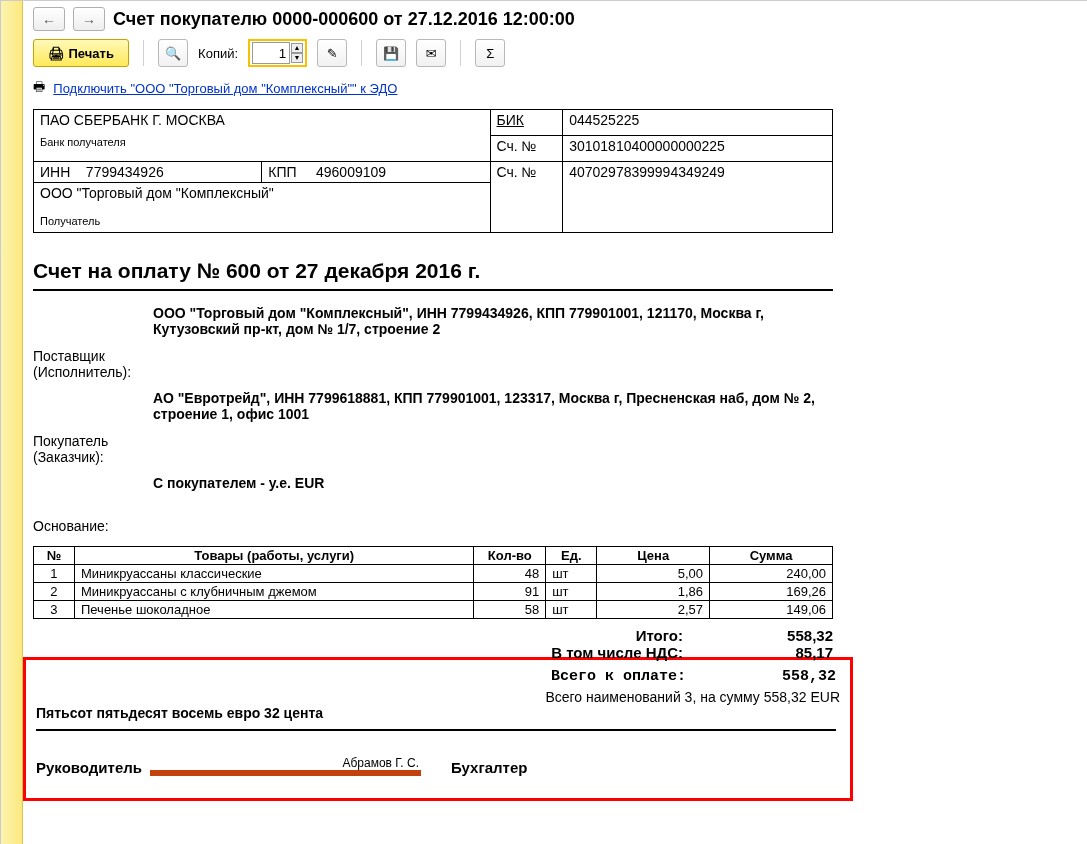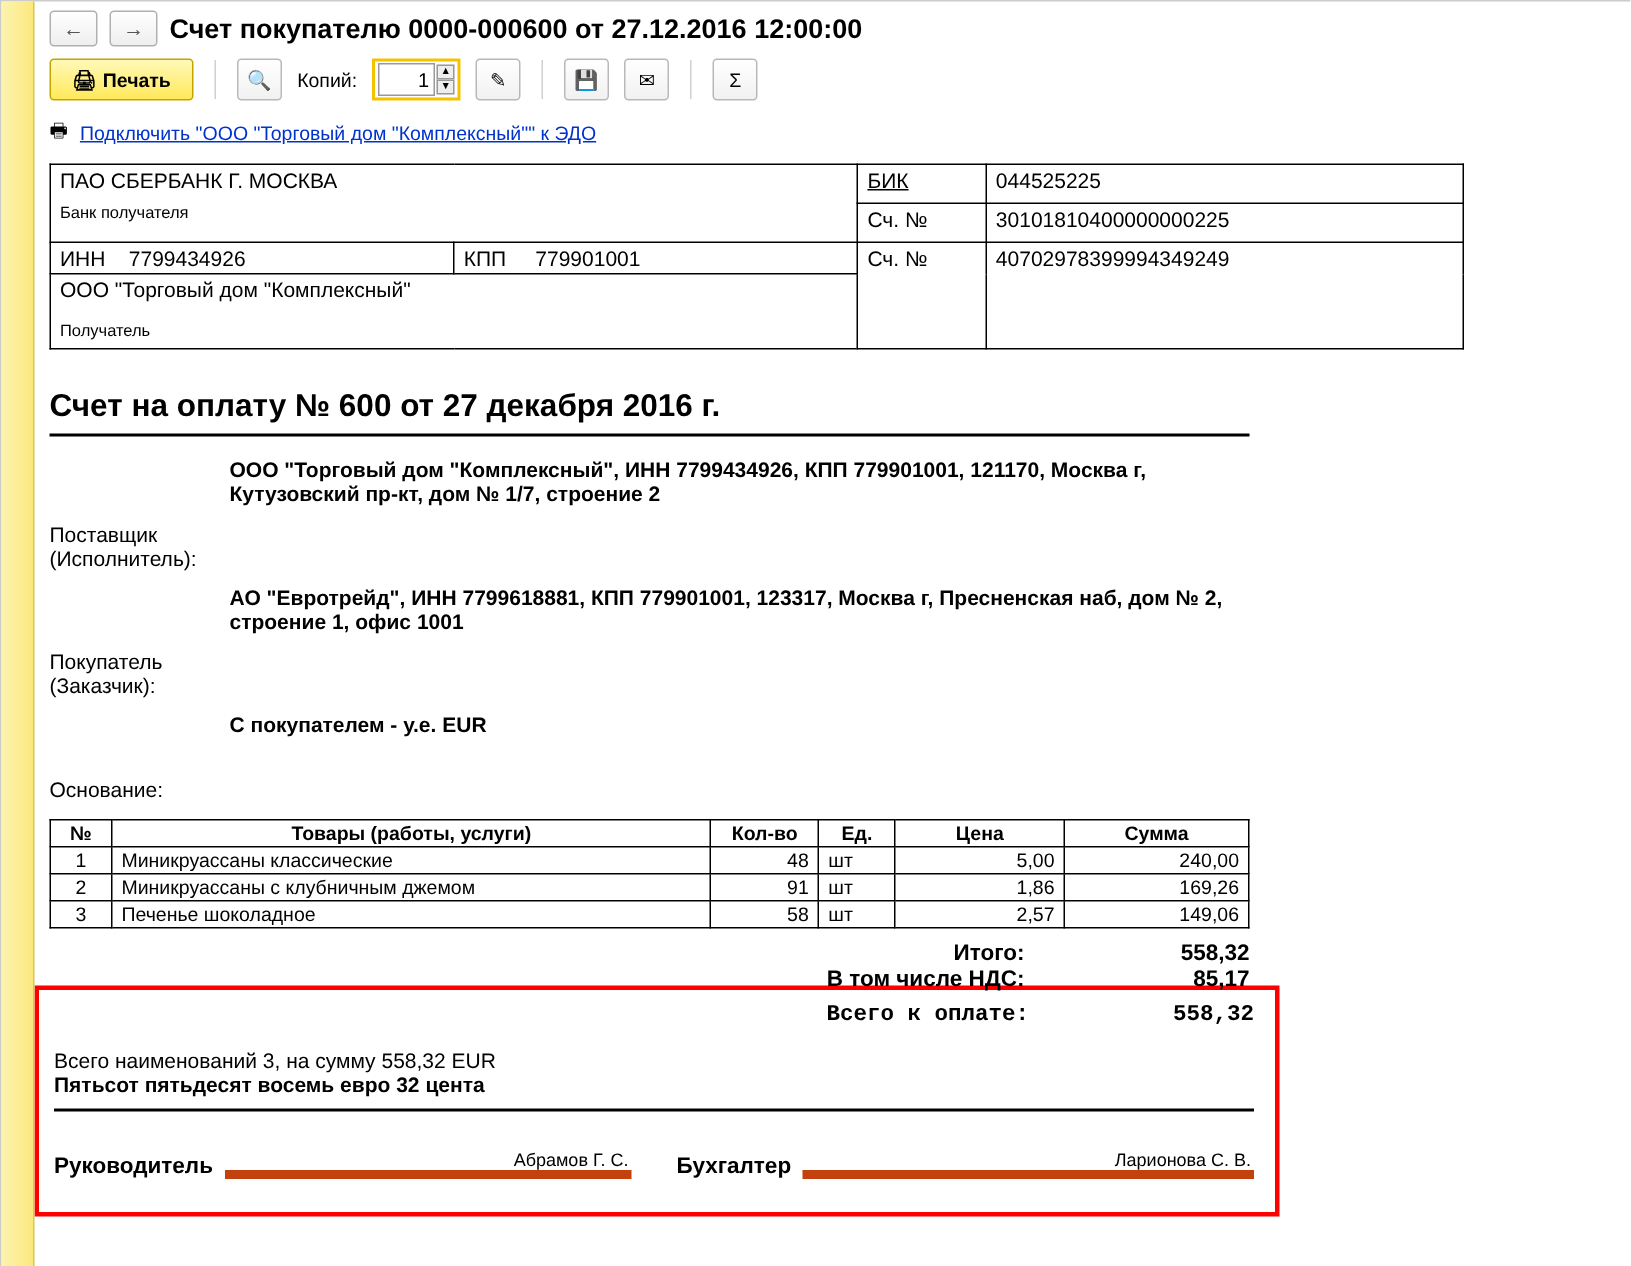--- a/index.html
+++ b/index.html
@@ -105,21 +105,21 @@
     text-decoration: underline;
     font-size: 13px;
     cursor:pointer;
   }
   
   .doc {
     padding: 0 0 0 0;
   }
   table.bank {
     border-collapse: collapse;
-    width: 943px;
+    width: 800px;
   }
   table.bank td {
     border: 1px solid #000;
     padding: 2px 6px;
     vertical-align: top;
     font-size: 14px;
   }
   .small { font-size: 11px; }
   .doc-title {
     font-size: 21px;
@@ -160,21 +160,21 @@
   .totals .trow { display:flex; }
   .totals .tlabel { flex:1; text-align:right; font-weight:bold; font-size:15px; padding-right:30px;}
   .totals .tval { width:120px; text-align:right; font-weight:bold; font-size:15px; }
   .highlight-box {
     border: 3px solid #ff0000;
     padding: 10px 10px 22px 10px;
     margin-top: -4px;
     width: 830px;
     margin-left: -10px;
   }
-  .summary-text { font-size:14px; margin-top:14px; }
+  .summary-text { font-size:14px; margin-top:4px;text-align:right; }
   .summary-bold { font-weight:bold; font-size:14px; }
   .sig-row {
     display:flex;
     align-items:center;
     width:800px;
     margin-top:28px;
     gap:30px;
   }
   .sig-block { display:flex; align-items:flex-end; flex:1; gap:8px;}
   .sig-label { font-weight:bold; font-size:15px; }
@@ -262,21 +262,21 @@
           <td>Сч. №</td>
           <td>30101810400000000225</td>
         </tr>
         <tr>
           <td style="width:220px;">
             <span>ИНН</span>&nbsp;&nbsp;&nbsp;
             <span>7799434926</span>
           </td>
           <td style="width:220px;">
             <span>КПП</span>&nbsp;&nbsp;&nbsp;&nbsp;
-            <span>779901001</span>
+            <span>496009109</span>
           </td>
           <td rowspan="2">Сч. №</td>
           <td rowspan="2">40702978399994349249</td>
         </tr>
         <tr>
           <td colspan="2" style="height:50px;">
             <div>ООО "Торговый дом "Комплексный"</div>
             <div class="small" style="margin-top:14px;">Получатель</div>
           </td>
         </tr>
@@ -369,22 +369,19 @@
         <hr class="sigrule">
         <div class="sig-row">
           <div class="sig-block">
             <span class="sig-label">Руководитель</span>
             <span class="sig-line">
                 <span class="sig-name">Абрамов Г. С.</span>
               </span>
           </div>
           <div class="sig-block">
             <span class="sig-label">Бухгалтер</span>
-            <span class="sig-line">
-                <span class="sig-name">Ларионова С. В.</span>
-              </span>
           </div>
         </div>
       </div>
 
     </div>
   </div>
 </div>
 
 </body></html>

